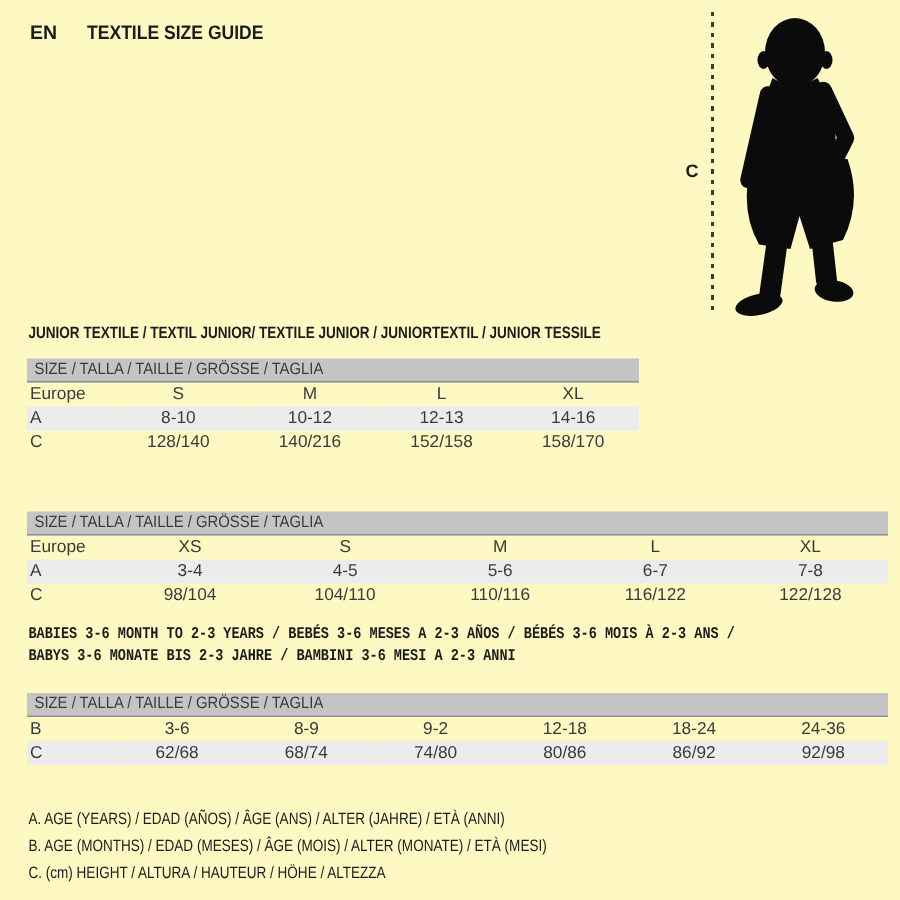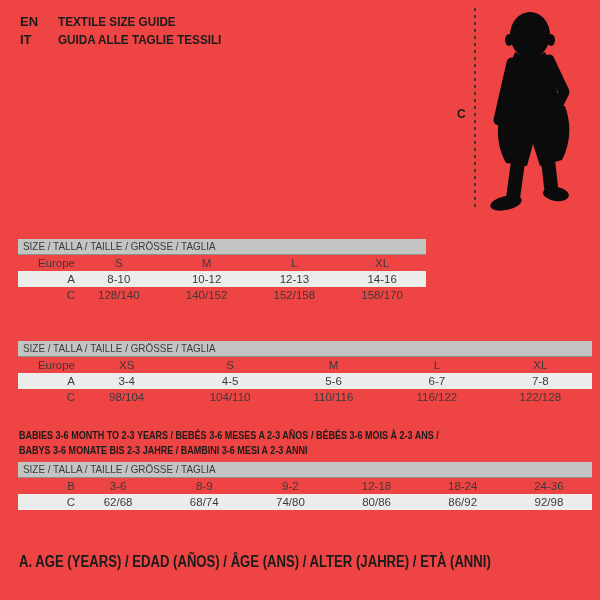--- a/index.html
+++ b/index.html
@@ -1,70 +1,66 @@
 <!DOCTYPE html>
 <html><head>
 <meta charset="utf-8">
 <style>
   html,body{margin:0;padding:0;background:#fff;}
   body{width:600px;height:600px;font-family:"Liberation Sans",sans-serif;}
-  .canvas{position:relative;width:600px;height:600px;background:#ef4444;overflow:hidden;}
+  .canvas{position:relative;width:600px;height:600px;background:#fef9c3;overflow:hidden;}
 
   
   .lang-list{position:absolute;left:20px;top:13px;}
   .lang-row{display:flex;line-height:18px;font-weight:bold;font-size:13px;color:#1b1b1b;}
   .lang-code{width:38px;flex:0 0 38px;}
   .lang-title{display:inline-block;white-space:nowrap;transform:scaleX(0.9);transform-origin:0 50%;}
 
   
   .fig-line{position:absolute;left:474px;top:8px;width:2px;height:200px;
     background:repeating-linear-gradient(to bottom,#3a3a3a 0 3px,transparent 3px 7px);}
   .fig-c{position:absolute;left:457px;top:107px;font-weight:bold;font-size:12px;color:#1b1b1b;}
   .fig-svg{position:absolute;left:485px;top:8px;}
 
   
   .section-title{position:absolute;left:19px;font-weight:bold;font-size:11px;color:#1b1b1b;white-space:nowrap;}
   .cond{display:inline-block;white-space:nowrap;transform:scaleX(0.82);transform-origin:0 50%;}
   .sub{font-size:8px;vertical-align:-2px;}
   #junior-title{top:216px;}
   #children-title{top:319px;}
-  #babies-title{top:428px;line-height:15px;}
+  #babies-title{top:416px;line-height:15px;font-family:Liberation Mono, monospace;}
 
   
   .table-block{position:absolute;left:18px;}
   #junior-table{top:239px;width:408px;}
   #children-table{top:341px;width:574px;}
   #babies-table{top:462px;width:574px;}
   .size-bar{background:#c4c4c4;border-bottom:1px solid #8f8f8f;height:13px;line-height:13px;
     padding:1px 0 1px 5px;font-size:11px;color:#3a3a3a;}
   .size-bar .cond-sm{display:inline-block;white-space:nowrap;transform:scaleX(0.9);transform-origin:0 50%;}
   table.size-table{width:100%;border-collapse:collapse;table-layout:fixed;font-size:11.5px;color:#3a3a3a;}
   table.size-table td{height:16px;line-height:16px;text-align:center;padding:0;white-space:nowrap;overflow:visible;}
-  table.size-table td.lab{text-align:right;padding-left:2px;}
+  table.size-table td.lab{text-align:left;padding-left:2px;}
   col.lab{width:57px;}
   tr.alt{background:#ececec;}
 
   
-  .footnotes{position:absolute;left:19px;top:537px;font-weight:bold;font-size:16px;color:#1b1b1b;line-height:18px;margin-top:16px;}
+  .footnotes{position:absolute;left:19px;top:537px;font-weight:normal;font-size:11px;color:#1b1b1b;line-height:18px;}
   .footnotes .cond{line-height:18px;}
 </style>
 </head>
 <body>
 
 <div class="canvas">
 
   <div class="lang-list">
     <div class="lang-row">
       <span class="lang-code">EN</span>
       <span class="lang-title">TEXTILE SIZE GUIDE</span>
     </div>
-    <div class="lang-row">
-      <span class="lang-code">IT</span>
-      <span class="lang-title">GUIDA ALLE TAGLIE TESSILI</span>
-    </div>
   </div>
 
   <div class="fig-line"></div>
   <div class="fig-c">C</div>
   <svg class="fig-svg" width="108" height="205" viewBox="0 0 108 205">
     <g fill="#0b0b0b" stroke="#0b0b0b">
 
       <ellipse cx="45" cy="27" rx="20" ry="23" stroke="none"></ellipse>
       <ellipse cx="24" cy="32" rx="4" ry="6" stroke="none"></ellipse>
       <ellipse cx="66" cy="32" rx="4" ry="6" stroke="none"></ellipse>
@@ -77,20 +73,23 @@
       <path d="M17,98 Q7,130 21,155 L42,158 L48,136 L55,158 L77,152 Q90,126 80,98 Z" stroke="none"></path>
 
       <path d="M33,154 L28,190" fill="none" stroke-width="14" stroke-linecap="round"></path>
       <path d="M63,152 L66,179" fill="none" stroke-width="14" stroke-linecap="round"></path>
 
       <ellipse cx="21" cy="195" rx="16" ry="7" transform="rotate(-12 21 195)" stroke="none"></ellipse>
       <ellipse cx="71" cy="186" rx="13" ry="7" transform="rotate(8 71 186)" stroke="none"></ellipse>
     </g>
   </svg>
 
+  <div class="section-title" id="junior-title">
+    <span class="cond">JUNIOR TEXTILE / TEXTIL JUNIOR/ TEXTILE JUNIOR / JUNIORTEXTIL / JUNIOR TESSILE</span>
+  </div>
   <div class="table-block" id="junior-table">
     <div class="size-bar">
       <span class="cond-sm">SIZE / TALLA / TAILLE / GRÖSSE / TAGLIA</span>
     </div>
     <table class="size-table">
       <colgroup>
           <col class="lab">
           <col>
           <col>
           <col>
@@ -107,21 +106,21 @@
         <tr class="alt">
           <td class="lab">A</td>
           <td>8-10</td>
           <td>10-12</td>
           <td>12-13</td>
           <td>14-16</td>
         </tr>
         <tr>
           <td class="lab">C</td>
           <td>128/140</td>
-          <td>140/152</td>
+          <td>140/216</td>
           <td>152/158</td>
           <td>158/170</td>
         </tr>
       </tbody>
     </table>
   </div>
 
   <div class="table-block" id="children-table">
     <div class="size-bar">
       <span class="cond-sm">SIZE / TALLA / TAILLE / GRÖSSE / TAGLIA</span>
@@ -200,15 +199,17 @@
           <td>80/86</td>
           <td>86/92</td>
           <td>92/98</td>
         </tr>
       </tbody>
     </table>
   </div>
 
   <div class="footnotes">
     <div><span class="cond">A. AGE (YEARS) / EDAD (AÑOS) / ÂGE (ANS) / ALTER (JAHRE) / ETÀ (ANNI)</span></div>
+    <div><span class="cond">B. AGE (MONTHS) / EDAD (MESES) / ÂGE (MOIS) / ALTER (MONATE) / ETÀ (MESI)</span></div>
+    <div><span class="cond">C. (cm) HEIGHT / ALTURA / HAUTEUR / HÖHE / ALTEZZA</span></div>
   </div>
 
 </div>
 
 </body></html>

